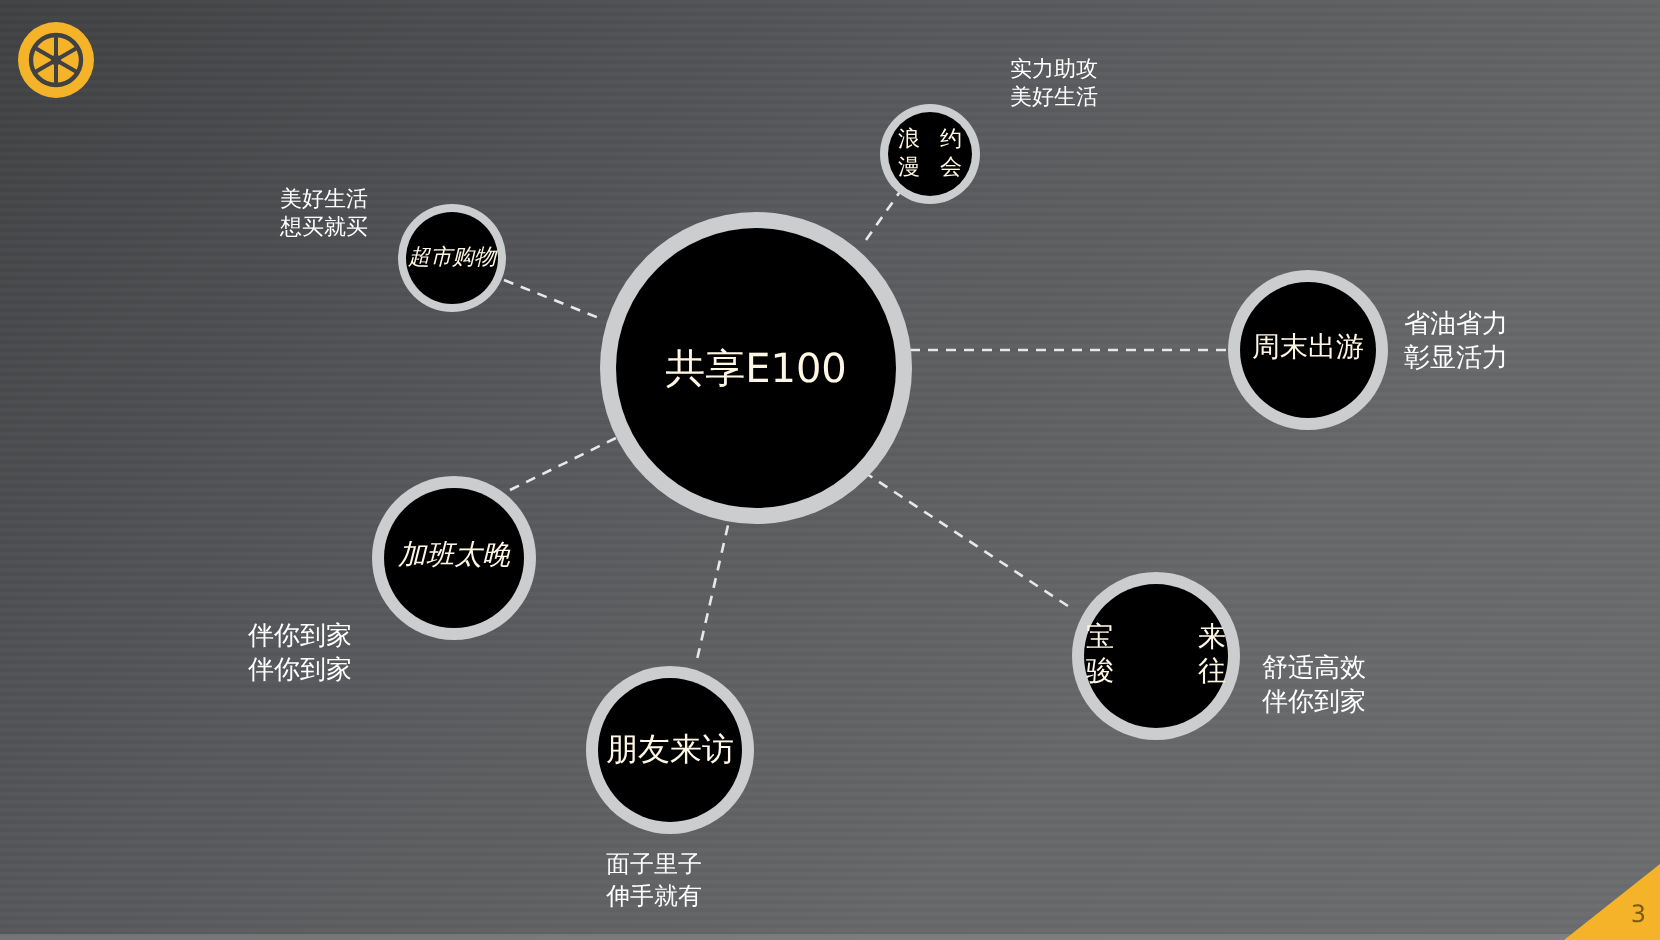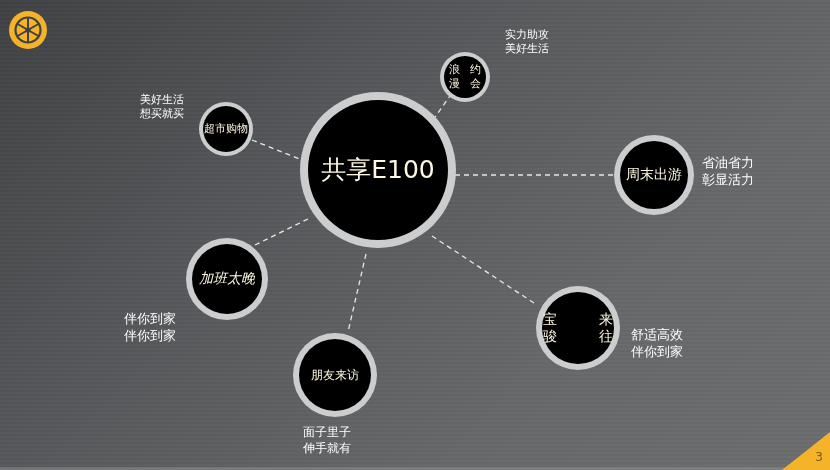--- a/index.html
+++ b/index.html
@@ -55,35 +55,35 @@
   <g stroke="#e8e8e8" stroke-width="1.3" stroke-dasharray="5,4" fill="none">
     <line x1="433" y1="120" x2="452" y2="93"></line>
     <line x1="252" y1="140" x2="302" y2="160"></line>
     <line x1="455" y1="175" x2="640" y2="175"></line>
     <line x1="255" y1="245" x2="310" y2="218"></line>
     <line x1="366" y1="254" x2="348" y2="332"></line>
     <line x1="432" y1="236" x2="537" y2="305"></line>
   </g>
 </svg>
 
-<div class="node" style="left:308px; top:100px; width:140px; height:140px; --ring:8px; font-size:25px;">
+<div class="node" style="left:308px; top:114px; width:140px; height:140px; --ring:8px; font-size:20px;">
   <span>共享</span>
   <span>E100</span>
 </div>
 
 <div class="node" style="left:444px; top:56px; width:42px; height:42px; --ring:4px; font-size:11px;">
   <span>浪漫</span>
   <span>约会</span>
 </div>
 <div class="caption" style="left:505px; top:28px; font-size:11px;">
   <div>实力助攻</div>
   <div>美好生活</div>
 </div>
 
-<div class="node" style="left:203px; top:106px; width:46px; height:46px; --ring:4px; font-size:11px;">
+<div class="node" style="left:203px; top:106px; width:46px; height:46px; --ring:4px; font-size:11px;font-style:italic;">
   <span>超市</span>
   <span>购物</span>
 </div>
 <div class="caption" style="left:140px; top:93px; font-size:11px;">
   <div>美好生活</div>
   <div>想买就买</div>
 </div>
 
 <div class="node" style="left:620px; top:141px; width:68px; height:68px; --ring:6px; font-size:14px;">
   <span>周末</span>
@@ -96,21 +96,21 @@
 
 <div class="node" style="left:192px; top:244px; width:70px; height:70px; --ring:6px; font-size:14px;font-style:italic;">
   <span>加班</span>
   <span>太晚</span>
 </div>
 <div class="caption" style="left:124px; top:311px; font-size:13px;">
   <div>伴你到家</div>
   <div>伴你到家</div>
 </div>
 
-<div class="node" style="left:299px; top:339px; width:72px; height:72px; --ring:6px; font-size:12px;">
+<div class="node" style="left:299px; top:339px; width:72px; height:72px; --ring:6px; font-size:16px;">
   <span>朋友</span>
   <span>来访</span>
 </div>
 <div class="caption" style="left:303px; top:425px; font-size:12px;">
   <div>面子里子</div>
   <div>伸手就有</div>
 </div>
 
 <div class="node" style="left:542px; top:292px; width:72px; height:72px; --ring:6px; font-size:14px;gap:40px;">
   <span>宝骏</span>

